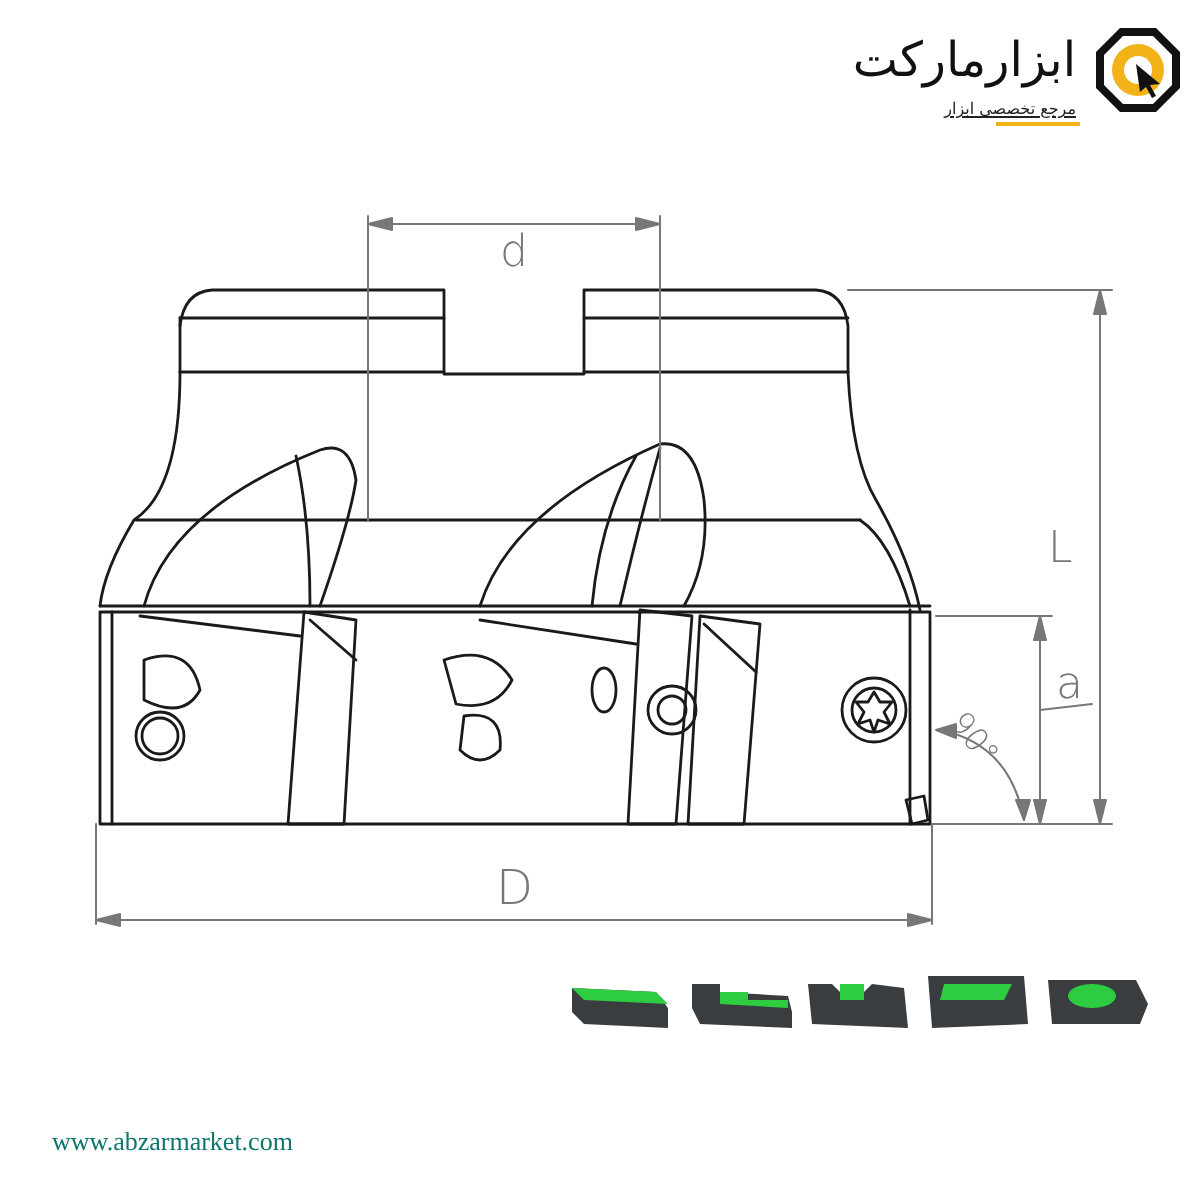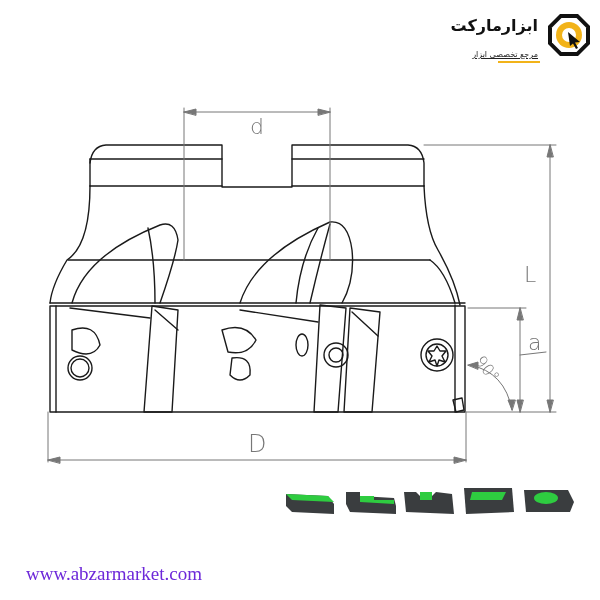--- a/index.html
+++ b/index.html
@@ -1,30 +1,30 @@
 <!DOCTYPE html>
 <html><head>
 <meta charset="utf-8">
 <style>
   html, body { margin:0; padding:0; background:#ffffff; }
   body { width:600px; height:600px; position:relative; overflow:hidden; font-family:"DejaVu Sans", sans-serif; }
   .logo { position:absolute; left:428px; top:6px; width:166px; height:60px; }
-  .logo-title { position:absolute; right:56px; top:10px; font-size:16px; font-weight:bold; color:#111; direction:rtl; font-family:"DejaVu Sans", sans-serif; white-space:nowrap; letter-spacing:-1px;margin-left:44px; }
+  .logo-title { position:absolute; right:56px; top:10px; font-size:24px; font-weight:normal; color:#111; direction:rtl; font-family:"DejaVu Sans", sans-serif; white-space:nowrap; letter-spacing:-1px;margin-left:44px; }
   .logo-sub { position:absolute; right:56px; top:44px; font-size:8px; color:#222; direction:rtl; white-space:nowrap;text-decoration:underline; }
   .logo-line { position:absolute; left:70px; top:55px; width:42px; height:2px; background:#f2b319; }
   .logo-mark { position:absolute; right:2px; top:6px; width:46px; height:46px; }
   .drawing { position:absolute; left:0; top:0; width:600px; height:480px; }
   .dim-label { position:absolute; font-family:"DejaVu Sans", sans-serif; color:#777; font-weight:300; }
   .lbl-d { left:250px; top:114px; font-size:22px; }
   .lbl-D { left:248px; top:430px; font-size:24px; }
   .lbl-L { left:524px; top:262px; font-size:22px; }
   .lbl-a { left:528px; top:330px; font-size:22px; }
   .lbl-90 { left:486px; top:352px; font-size:16px; transform:rotate(52deg); transform-origin:left top; }
   .inserts { position:absolute; left:284px; top:482px; width:300px; height:36px; }
-  .url { position:absolute; left:26px; top:563px; font-family:"Liberation Serif", serif; font-size:19px; color:#6d28d9;text-align:center; }
+  .url { position:absolute; left:26px; top:563px; font-family:"Liberation Serif", serif; font-size:13px; color:#0f766e;text-align:center; }
 </style>
 </head>
 <body>
 
 <div class="logo">
   <div class="logo-title">ابزارمارکت</div>
   <div class="logo-sub">مرجع تخصصی ابزار</div>
   <div class="logo-line"></div>
   <svg class="logo-mark" viewBox="0 0 46 46">
     <polygon points="14,2 32,2 44,14 44,32 32,44 14,44 2,32 2,14" fill="#111"></polygon>

